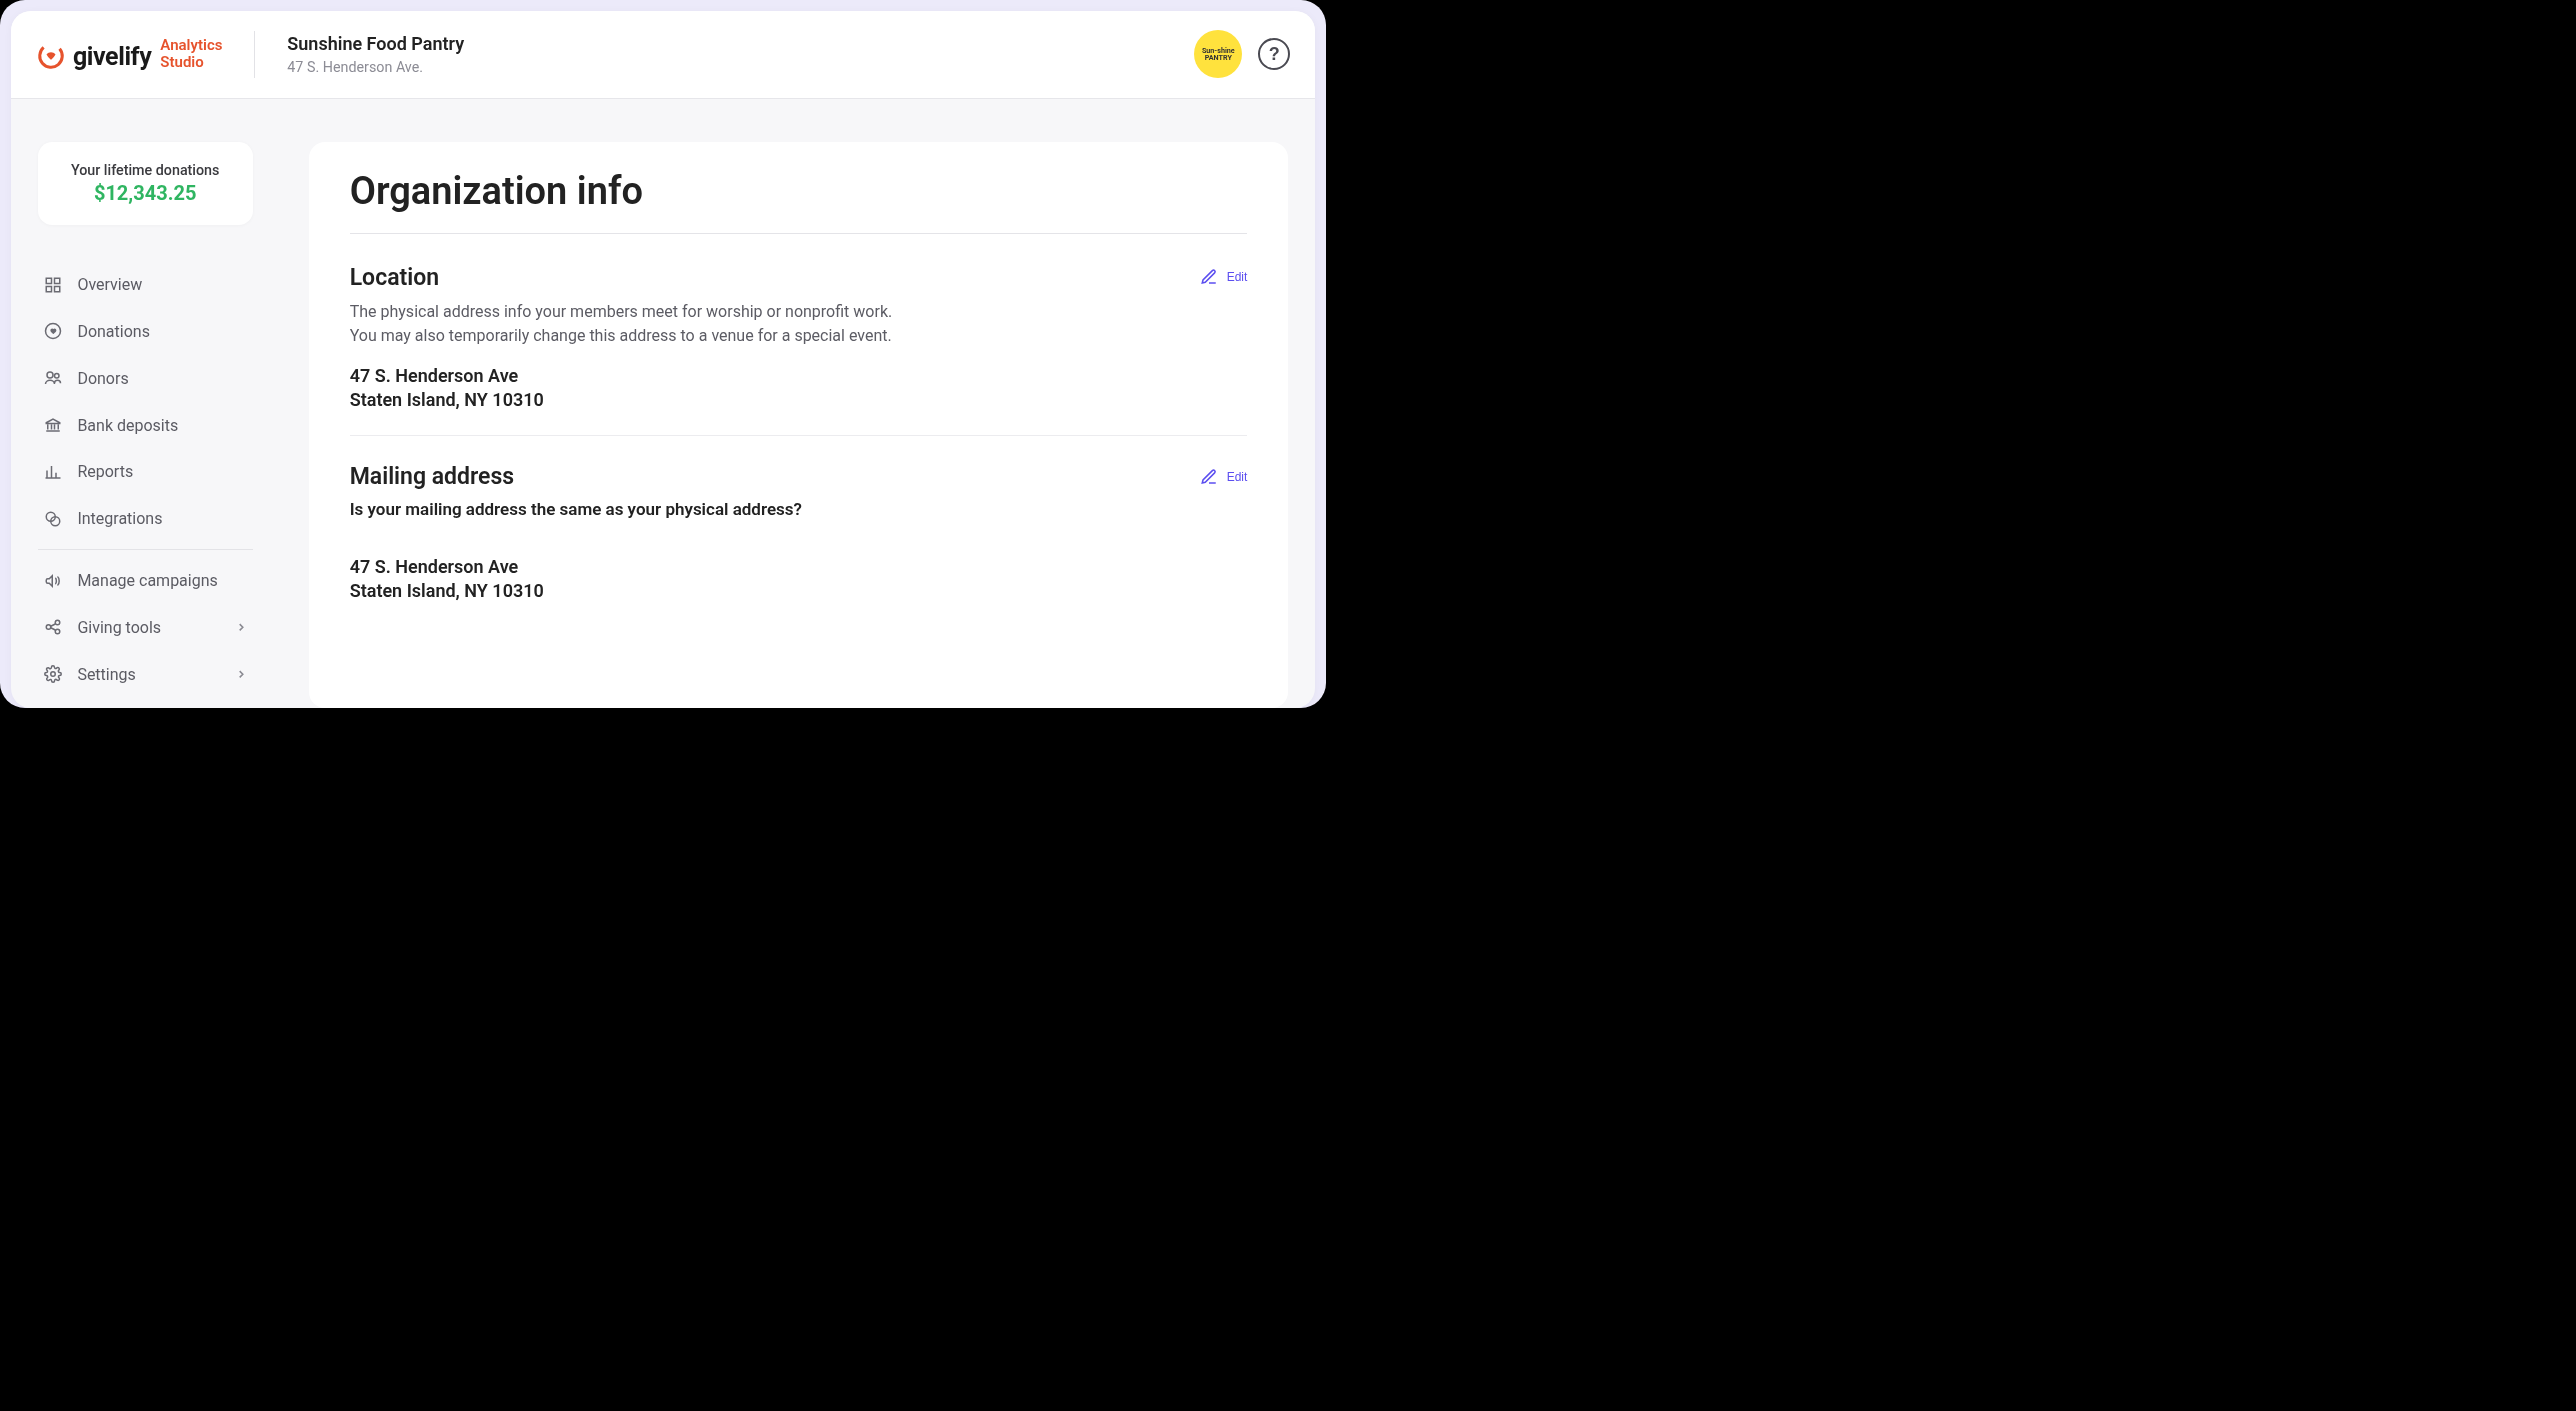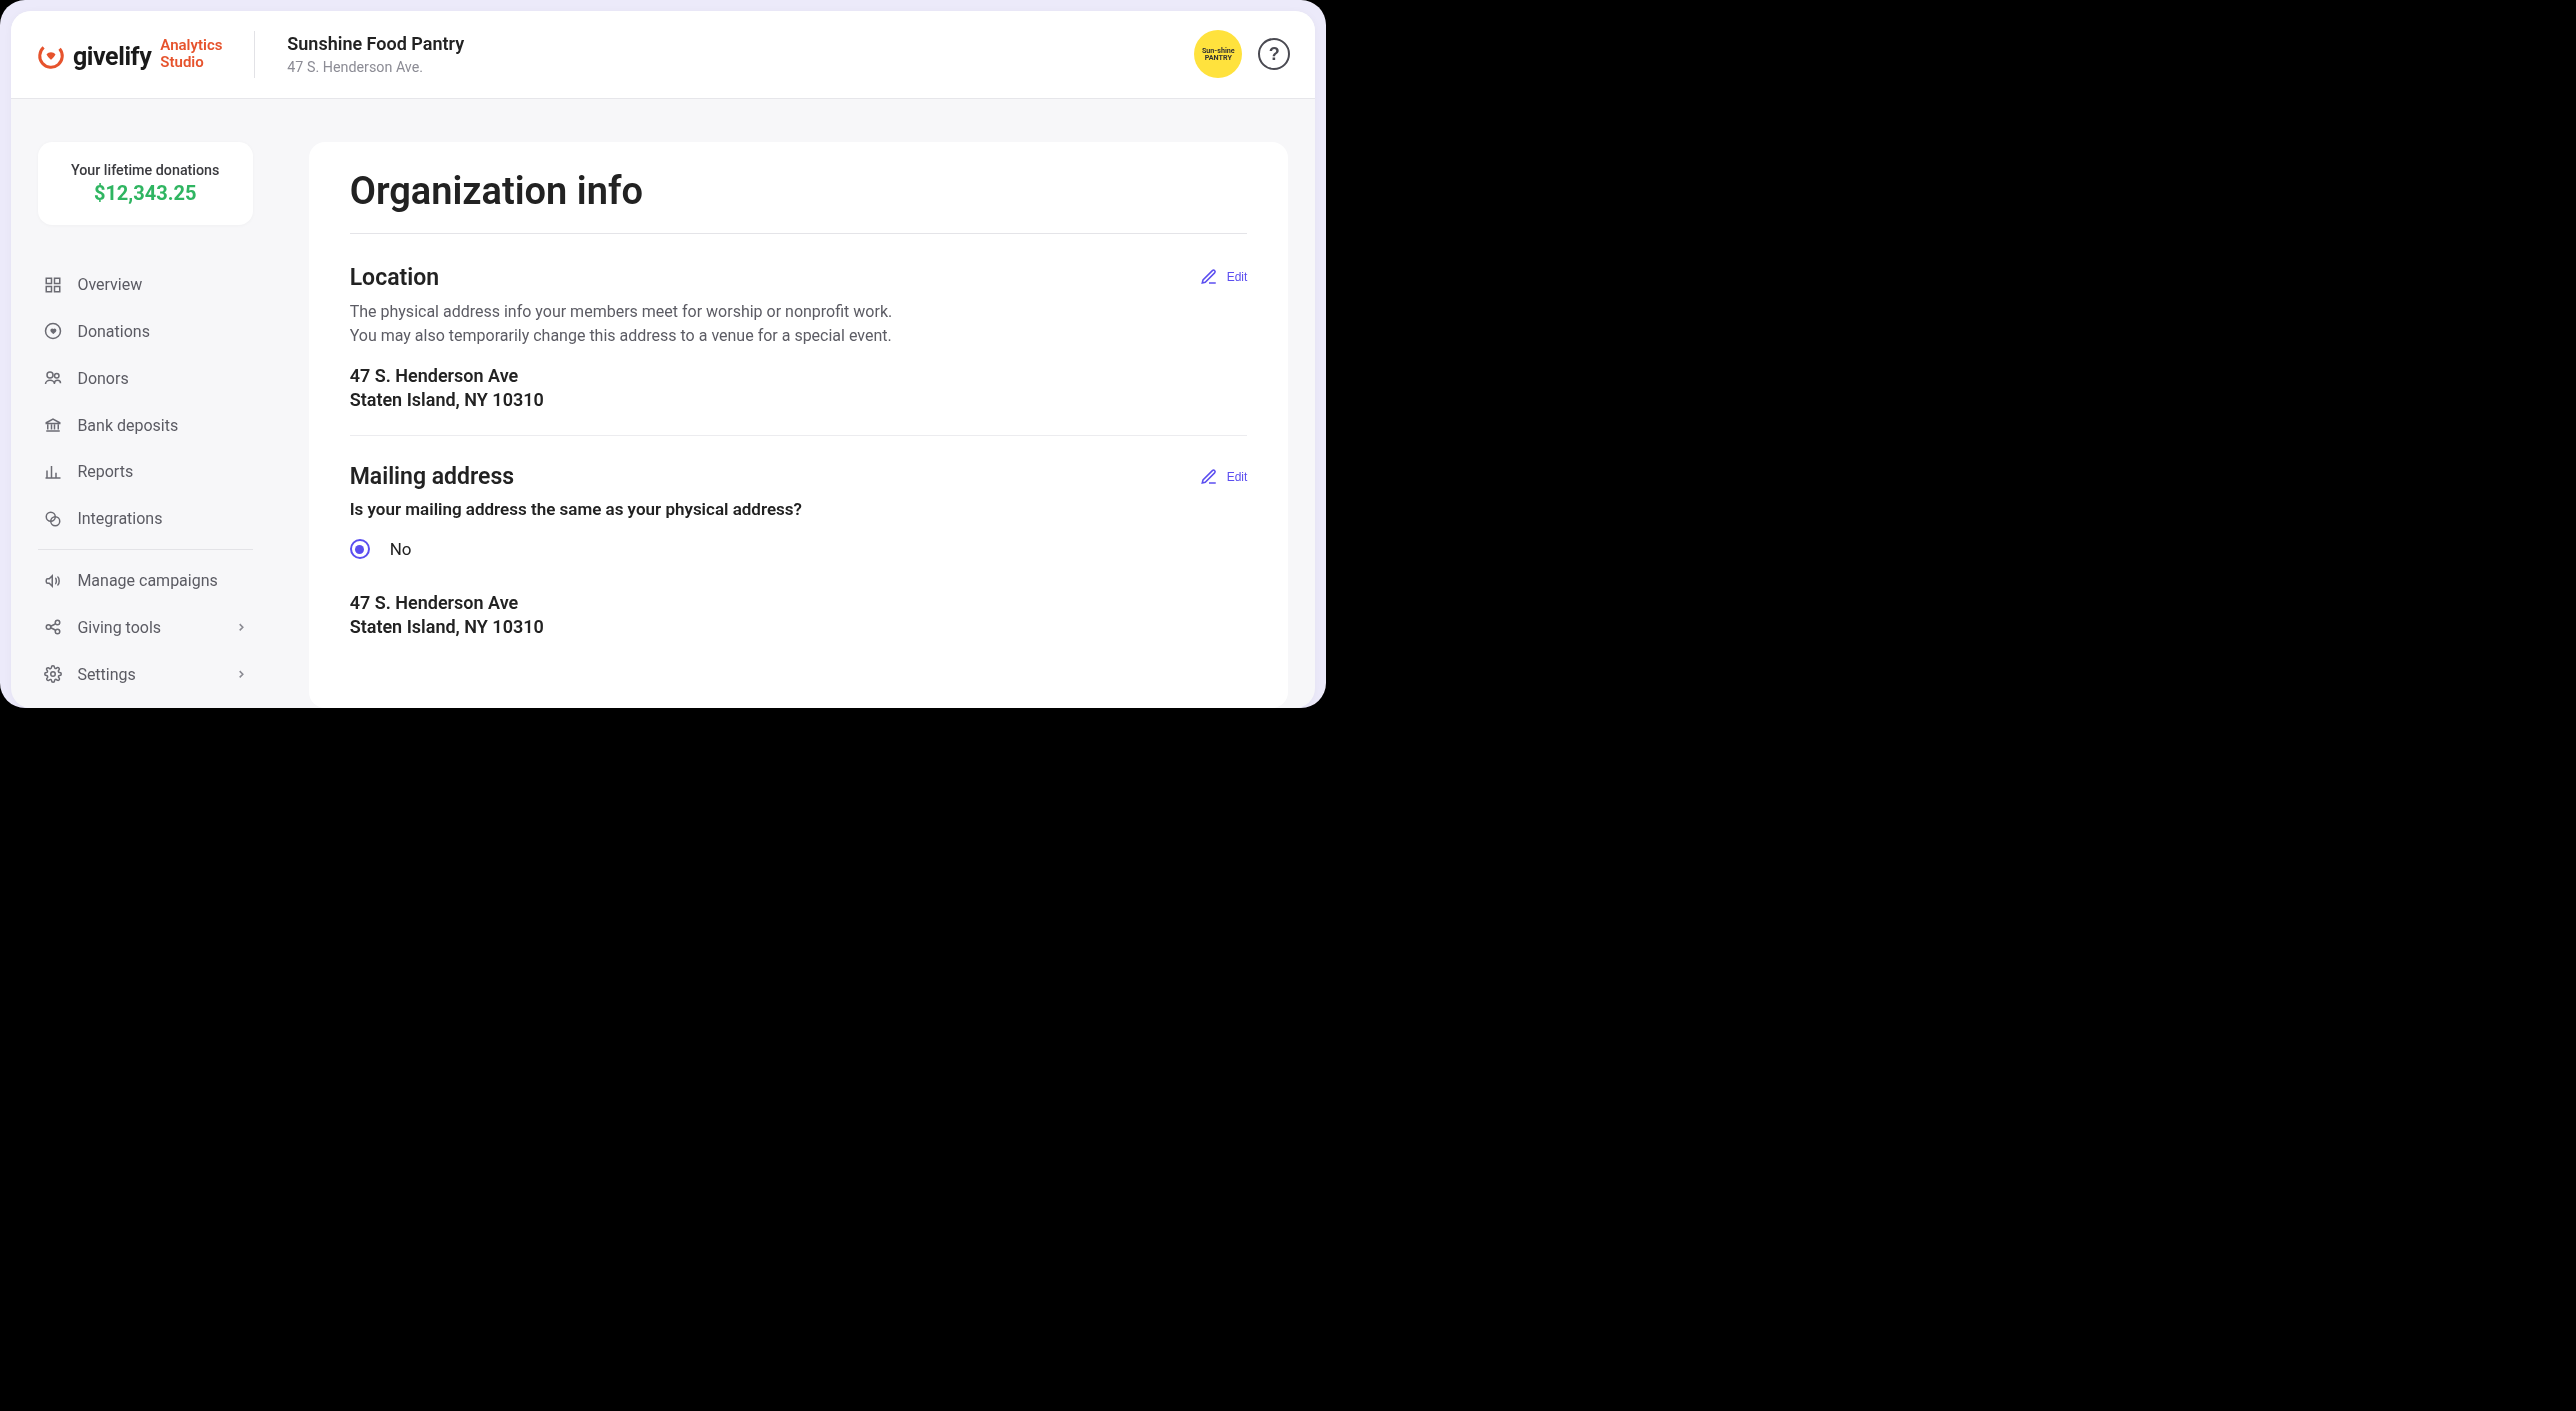--- a/index.html
+++ b/index.html
@@ -337,24 +337,20 @@
             <button class="edit-btn">
               <svg width="18" height="18" viewBox="0 0 24 24" fill="none" stroke="#5b4ef0" stroke-width="2">
                   <path d="M12 20h9"></path>
                   <path d="M16.5 3.5a2.1 2.1 0 013 3L7 19l-4 1 1-4z"></path>
                 </svg>
               <span>Edit</span>
             </button>
           </div>
           <div class="question">Is your mailing address the same as your physical address?</div>
 
-          <div class="radio-row">
-            <span class="radio checked"></span>
-            <span class="radio-label">No</span>
-          </div>
 
           <div style="height:16px"></div>
 
           <div class="addr">
             <div>47 S. Henderson Ave</div>
             <div>Staten Island, NY 10310</div>
           </div>
         </div>
       </main>
 

